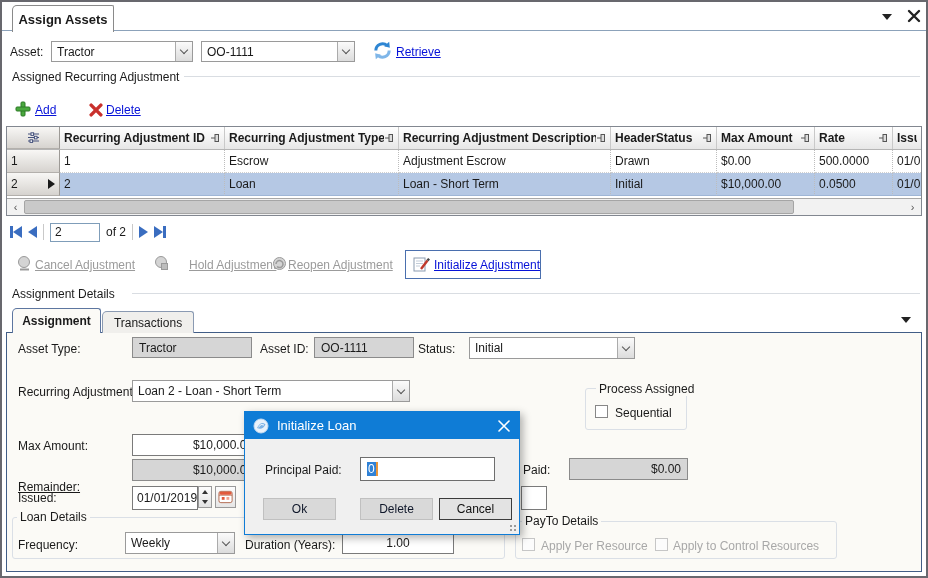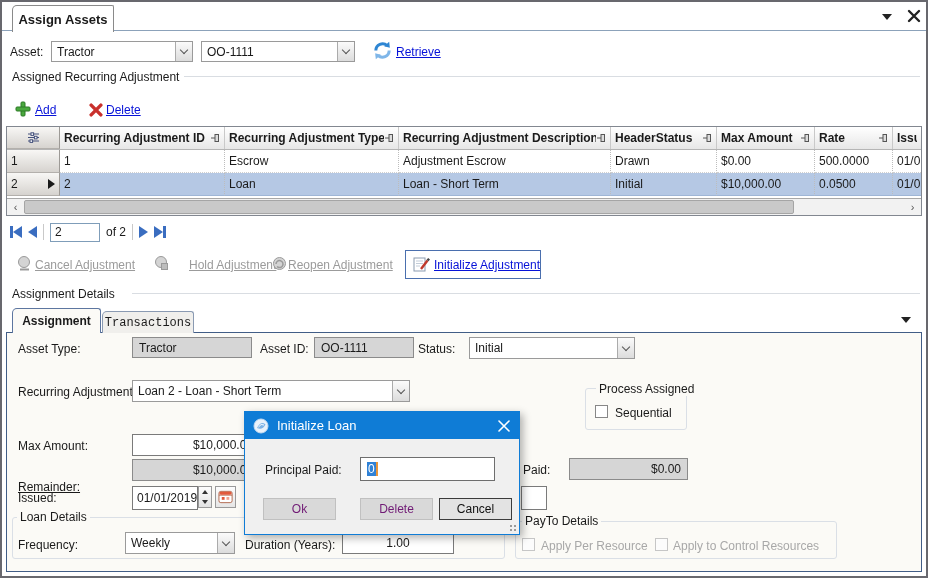--- a/index.html
+++ b/index.html
@@ -97,21 +97,21 @@
   .tup{width:0;height:0;border-left:3px solid transparent;border-right:3px solid transparent;border-bottom:4px solid #333;}
   .tdn{width:0;height:0;border-left:3px solid transparent;border-right:3px solid transparent;border-top:4px solid #333;}
   .calbtn{position:absolute;width:21px;height:22px;border:1px solid #9a9a9a;background:linear-gradient(#fdfdfd,#e6e6e6);display:flex;align-items:center;justify-content:center;cursor:pointer;}
 
   
   #dlg{position:absolute;left:242px;top:409px;width:276px;height:124px;background:#f0f0f0;
     border:1px solid #0f7cd6;box-shadow:3px 3px 8px rgba(0,0,0,.3);z-index:10;}
   .dlg-title{height:27px;background:#0f7cd6;display:flex;align-items:center;padding:0 8px;color:#fff;font-size:13px;}
   .dlg-title .t{flex:1;margin-left:8px;white-space:nowrap;}
   .dbtn{position:absolute;width:73px;height:22px;display:flex;align-items:center;justify-content:center;
-    background:#d9d9d9;border:1px solid #c0c0c0;color:#701a75;}
+    background:#d9d9d9;border:1px solid #c0c0c0;color:#0f172a;}
   .dbtn.en{background:#e3e3e3;border:1px solid #3c3c3c;color:#111;cursor:pointer;}
   .grip{position:absolute;right:2px;bottom:2px;width:9px;height:9px;
     background-image:radial-gradient(#9a9a9a 1px,transparent 1.2px);background-size:4px 4px;background-position:bottom right;}
   .selhl{background:#2f81d6;color:#fff;padding:0 1px;}
   .caret{display:inline-block;width:2px;height:14px;background:#e8953a;vertical-align:middle;}
 </style>
 </head>
 <body>
 
 <div id="win">
@@ -316,21 +316,21 @@
     </div>
     <a class="lnk" style="left:28px;top:7px;">Initialize Adjustment</a>
   </div>
 
   <div class="lbl" style="left:10px;top:285px;">Assignment Details</div>
   <div class="gline" style="left:130px;top:291px;width:788px;"></div>
 
   <div class="tab2 active" style="left:10px;top:306px;width:89px;">
     <span>Assignment</span>
   </div>
-  <div class="tab2" style="left:100px;top:309px;width:92px;height:22px;font-family:Liberation Mono, monospace;">
+  <div class="tab2" style="left:100px;top:309px;width:92px;height:22px;">
     <span>Transactions</span>
   </div>
   <div class="panel-caret"></div>
 
   <div id="panel"></div>
 
   <div class="lbl" style="left:16px;top:340px;">Asset Type:</div>
   <div class="ro" style="left:130px;top:335px;width:120px;">Tractor</div>
   <div class="lbl" style="left:258px;top:340px;">Asset ID:</div>
   <div class="ro" style="left:312px;top:335px;width:100px;">OO-1111</div>

